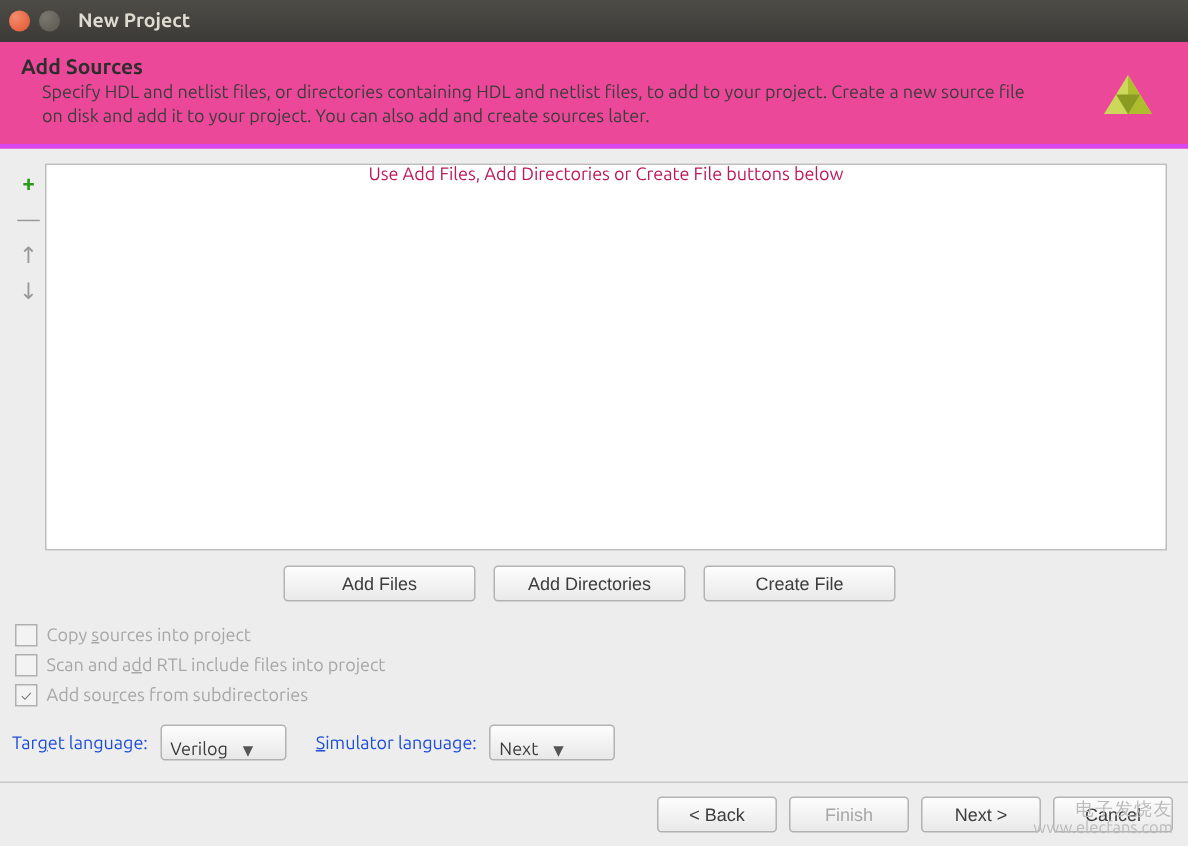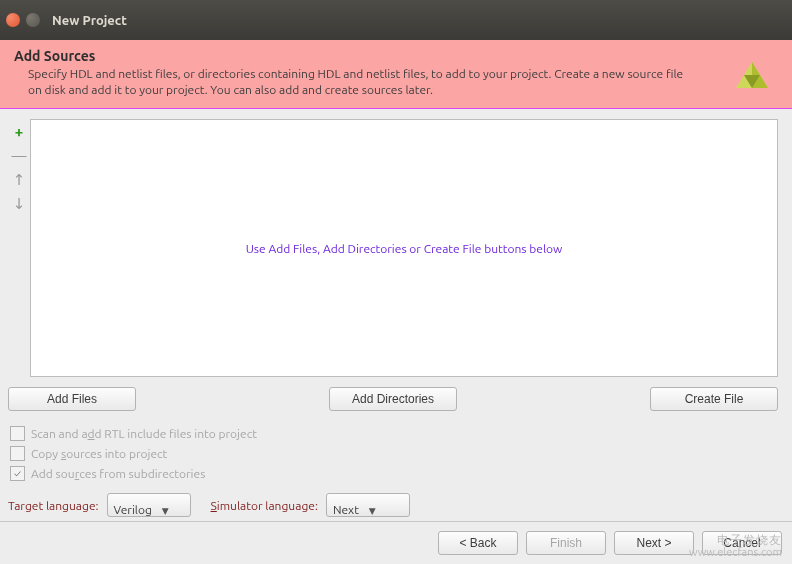--- a/index.html
+++ b/index.html
@@ -7,44 +7,44 @@
     padding: 0;
     font-family: "Ubuntu", "DejaVu Sans", sans-serif;
     font-size: 12px;
     background: #ededed;
     color: #3c3c3c;
     width: 792px;
     height: 564px;
     overflow: hidden;
   }
   .titlebar {
-    height: 40px;
+    height: 28px;
     background: linear-gradient(to bottom, #4e4c47 0%, #3c3a36 100%);
     display: flex;
     align-items: center;
     padding: 0 6px;
     gap: 6px;
   }
   .tb-btn {
     width: 14px; height: 14px;
     border-radius: 50%;
     display: inline-block;
   }
   .tb-close { background: radial-gradient(circle at 30% 30%, #f58c6d, #e1542e); }
   .tb-min   { background: radial-gradient(circle at 30% 30%, #7a7770, #5a574f); }
   .tb-title {
     color: #dfdbd1;
     font-weight: bold;
     font-size: 13px;
     margin-left: 6px;
   }
   .header {
-    background: #fca5a5;
+    background: #ec4899;
     padding: 8px 14px 10px 14px;
-    border-bottom: 1px solid #d946ef;
+    border-bottom: 3px solid #d946ef;
     position: relative;
   }
   .header h2 {
     margin: 0 0 2px 0;
     font-size: 14px;
     font-weight: bold;
     color: #2e2e2e;
   }
   .header p {
     margin: 0;
@@ -80,28 +80,27 @@
     font-size: 15px;
     line-height: 1;
   }
   .plus { color: #2d9a1e; font-weight: bold; font-size:16px; }
   .gray { color: #9a9a9a; }
   .src-list {
     flex: 1;
     background: #fff;
     border: 1px solid #bdbdbd;
     display: flex;
-    align-items: center;
     justify-content: center;
-    color: #6d28d9;
+    color: #be185d;
     font-size: 12px;
   }
   .btn-row {
     display: flex;
-    justify-content: space-between;
+    justify-content: center;
     gap: 12px;
     margin: 10px 0 12px 0;
   }
   .btn {
     min-width: 128px;
     height: 24px;
     background: linear-gradient(to bottom, #fdfdfd, #e9e9e9);
     border: 1px solid #b3b3b3;
     border-radius: 3px;
     padding: 0 18px;
@@ -129,21 +128,21 @@
     color: #777;
   }
   .chkbox.checked::after { content: "✓"; }
   .u { text-decoration: underline; }
   .lang-row {
     display: flex;
     align-items: center;
     gap: 8px;
     margin-top: 4px;
   }
-  .lang-row label { color: #7f1d1d; }
+  .lang-row label { color: #1d4ed8; }
   .select {
     height: 22px;
     background: linear-gradient(to bottom, #fdfdfd, #e8e8e8);
     border: 1px solid #b3b3b3;
     border-radius: 3px;
     padding: 0 6px;
     display: inline-flex;
     align-items: flex-end;
     gap: 10px;
     font-size: 12px;
@@ -216,25 +215,25 @@
 
   <div class="btn-row">
     <button class="btn">Add Files</button>
     <button class="btn">Add Directories</button>
     <button class="btn">Create File</button>
   </div>
 
   <div class="checks">
     <div class="chk">
       <span class="chkbox"></span>
-      <span><span>Scan and a</span><span class="u">d</span><span>d RTL include files into project</span></span>
+      <span><span>Copy </span><span class="u">s</span><span>ources into project</span></span>
     </div>
     <div class="chk">
       <span class="chkbox"></span>
-      <span><span>Copy </span><span class="u">s</span><span>ources into project</span></span>
+      <span><span>Scan and a</span><span class="u">d</span><span>d RTL include files into project</span></span>
     </div>
     <div class="chk">
       <span class="chkbox checked"></span>
       <span><span>Add sou</span><span class="u">r</span><span>ces from subdirectories</span></span>
     </div>
   </div>
 
   <div class="lang-row">
     <label><span>Tar</span><span class="u">g</span><span>et language:</span></label>
     <div class="select">

